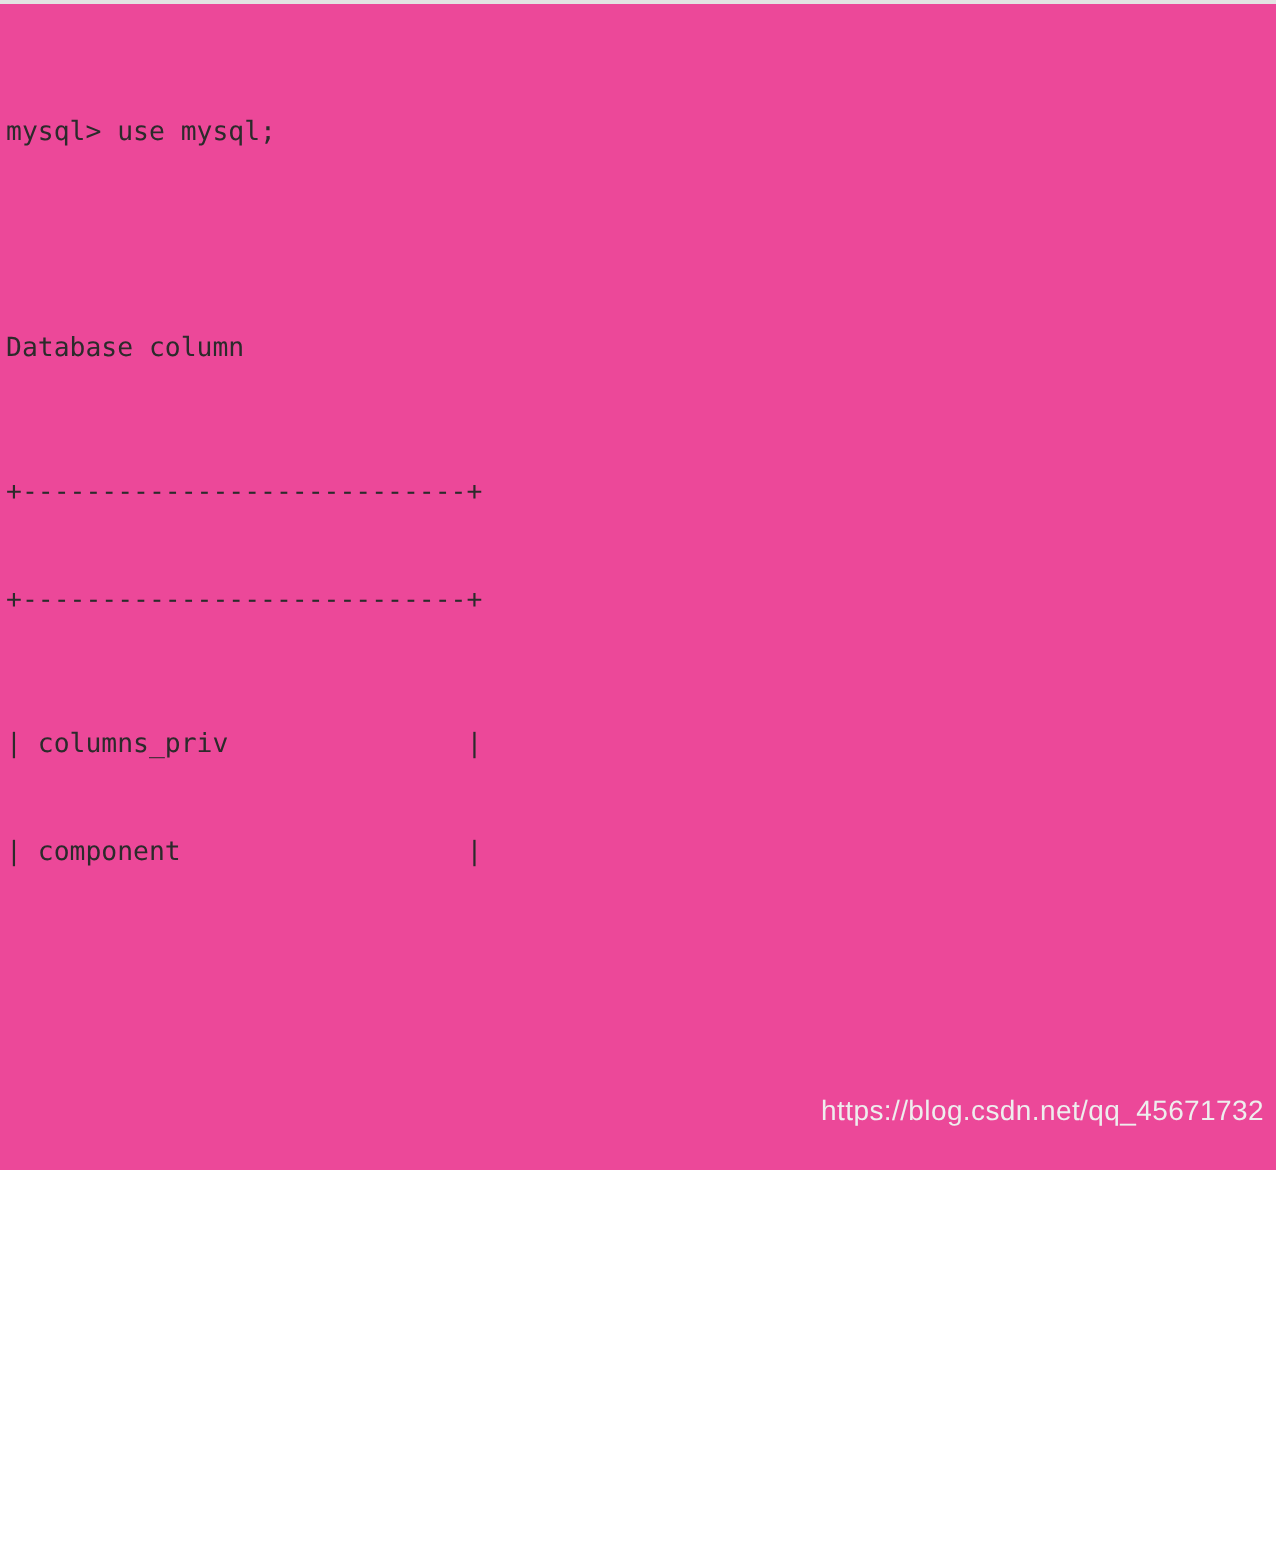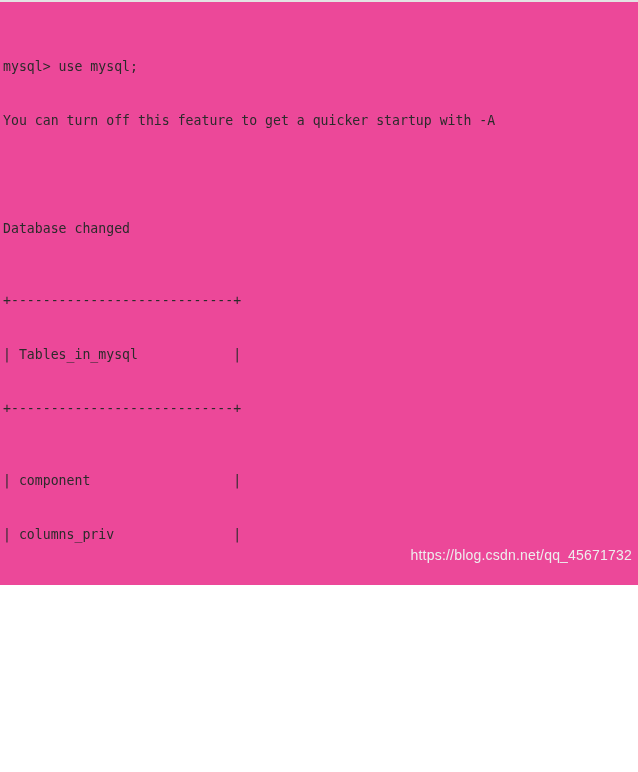--- a/index.html
+++ b/index.html
@@ -57,30 +57,28 @@
   }
 </style>
 </head>
 <body>
 
 <div id="terminal">
 
   <div class="console">
 
     <div class="line">mysql&gt; use mysql;</div>
-    <div class="line">You can turn off this feature to get a quicker startup with -A</div>
     <div class="blank"></div>
-    <div class="line">Database changed</div>
+    <div class="line">Database column</div>
 
     <div class="line">+----------------------------+</div>
-    <div class="line">| Tables_in_mysql            |</div>
     <div class="line">+----------------------------+</div>
 
+    <div class="line">| columns_priv               |</div>
     <div class="line">| component                  |</div>
-    <div class="line">| columns_priv               |</div>
     
     
     
     
     
     
     
     
     
     

